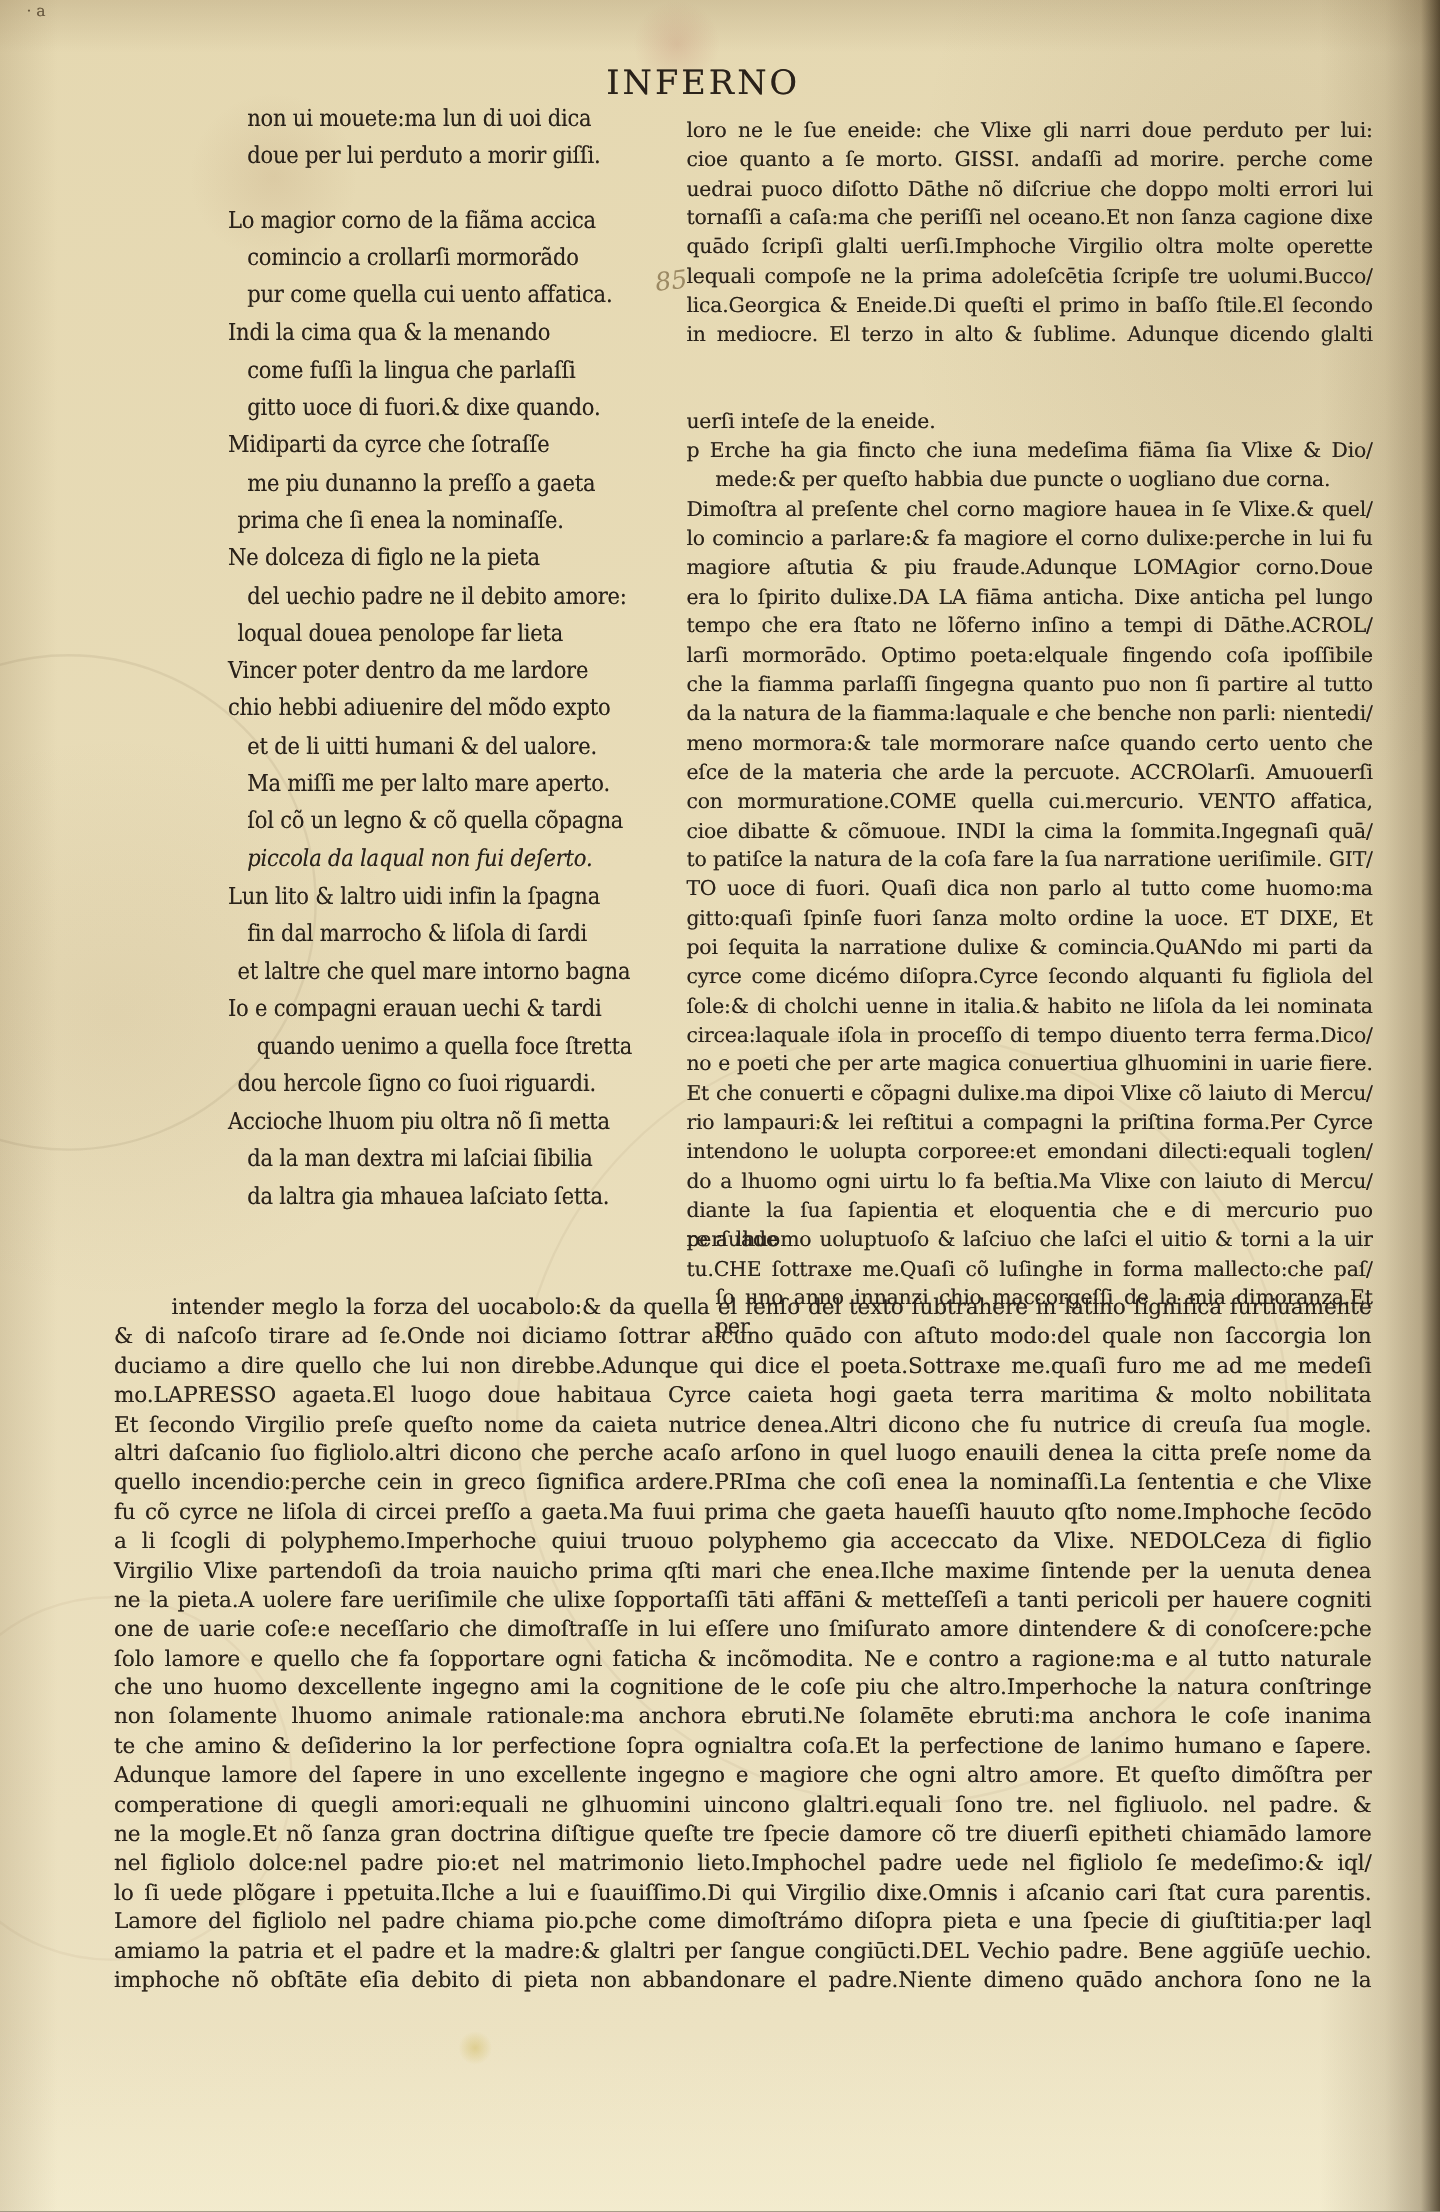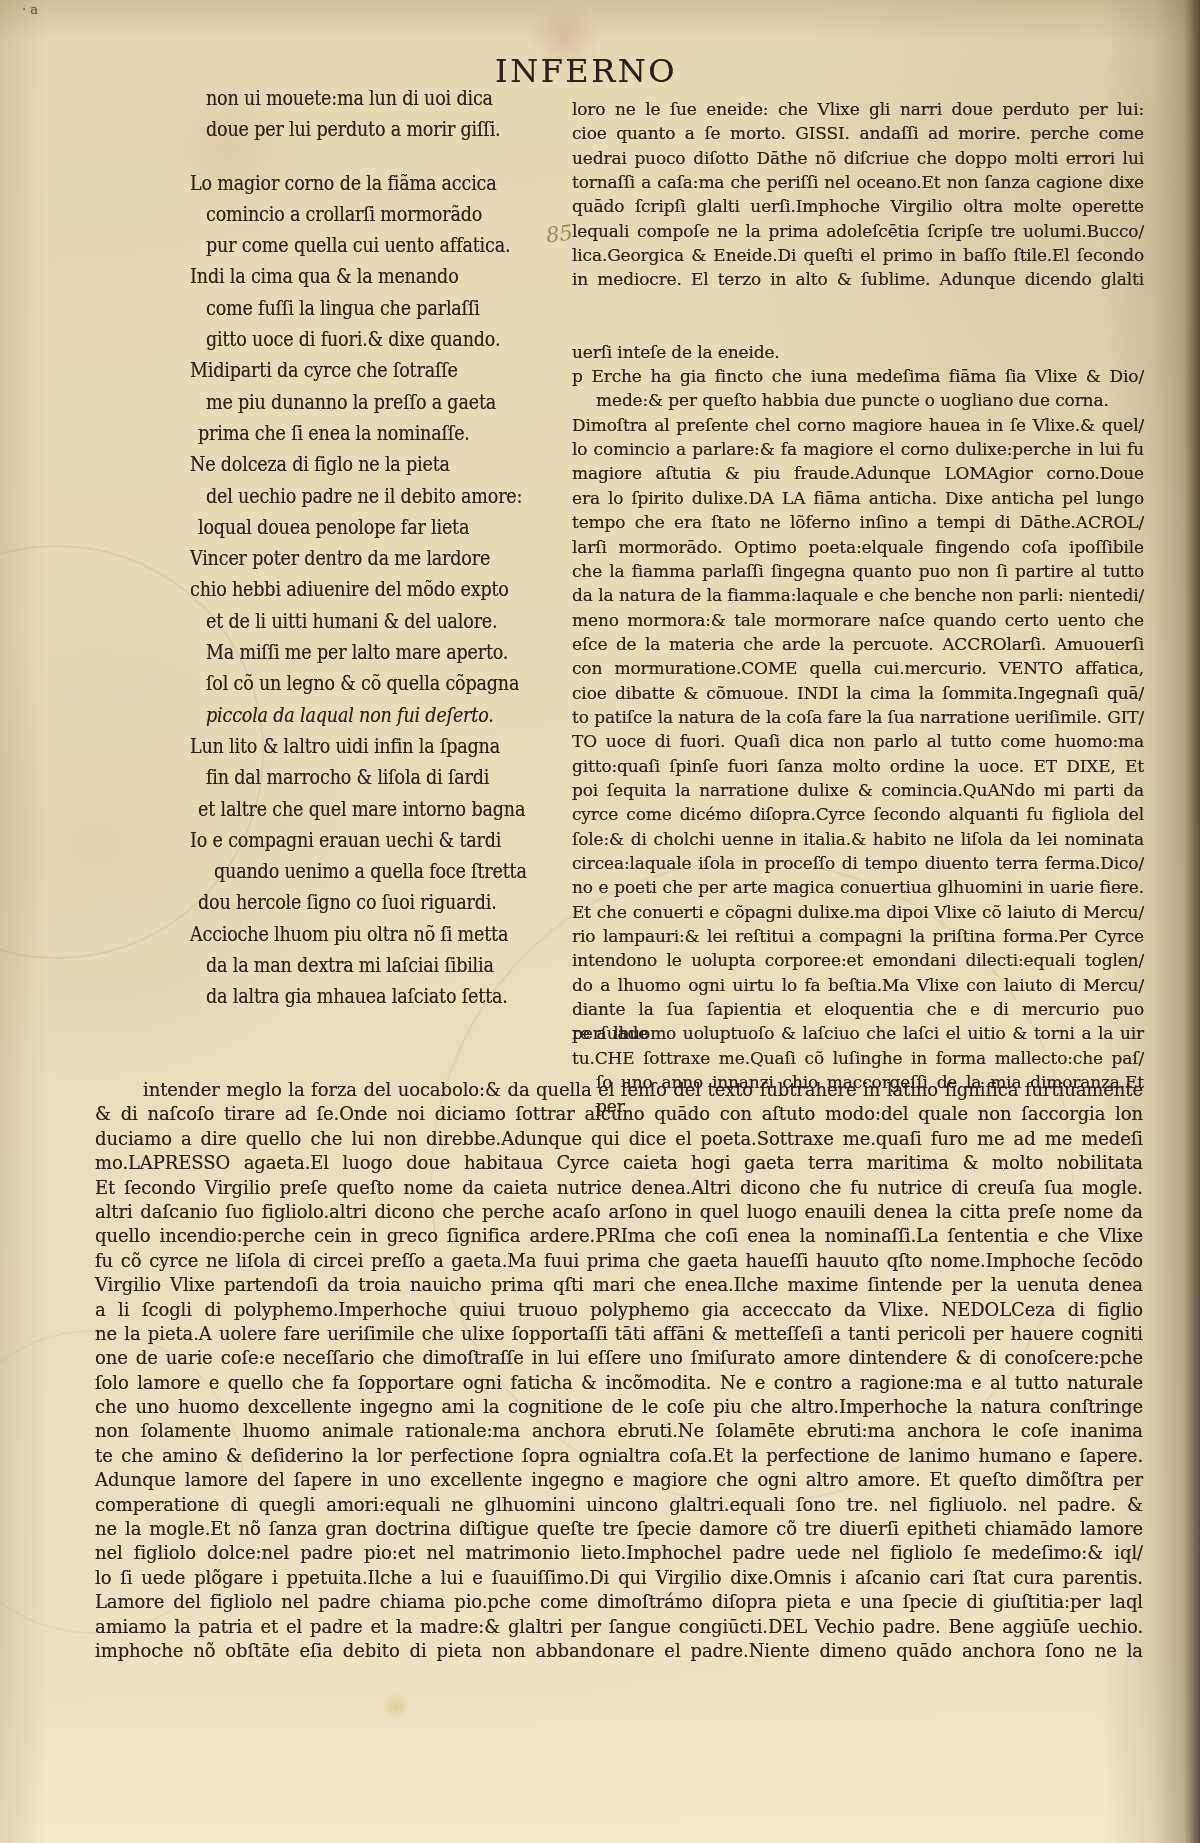--- a/index.html
+++ b/index.html
@@ -20,21 +20,21 @@
       radial-gradient(ellipse at 88% 12%, rgba(120,95,55,.12) 0px, rgba(120,95,55,0) 300px),
       linear-gradient(to left,  rgba(52,39,20,.80) 0px, rgba(96,75,45,.38) 16px, rgba(120,98,62,.18) 46px, rgba(120,98,62,0) 100px),
       linear-gradient(to right, rgba(130,105,65,.18) 0px, rgba(130,105,65,0) 48px),
       linear-gradient(to bottom, rgba(130,105,65,.20) 0px, rgba(130,105,65,0) 44px),
       linear-gradient(to top,   rgba(248,242,214,.55) 0px, rgba(248,242,214,0) 150px),
       linear-gradient(170deg, #e5d8b1 0%, #e8dcb8 40%, #ebe0bf 75%, #ede4c5 100%);
   }
   .corner-mark{position:absolute;left:22px;top:2px;font-size:13px;color:rgba(92,74,48,.55);}
   .header{
     position:absolute;top:52px;left:0;width:1172px;margin:0;
-    text-align:center;font-size:32px;font-weight:normal;letter-spacing:2.5px;
+    text-align:center;font-size:28px;font-weight:normal;letter-spacing:2.5px;
   }
   
   .poem{position:absolute;left:190px;top:83px;width:376px;}
   .pline{line-height:31.3px;height:31.3px;white-space:nowrap;}
   .pline .pt{
     display:inline-block;font-size:19.5px;letter-spacing:-.2px;
     transform:scaleX(.9);transform-origin:0 50%;
   }
   
   .comm-right{position:absolute;left:572px;top:97px;width:572px;}
@@ -229,23 +229,23 @@
       <div class="bline">mo.LAPRESSO agaeta.El luogo doue habitaua Cyrce caieta hogi gaeta terra maritima &amp; molto nobilitata</div>
 
       <div class="bline">Et ſecondo Virgilio preſe queſto nome da caieta nutrice denea.Altri dicono che fu nutrice di creuſa ſua mogle.</div>
 
       <div class="bline">altri daſcanio ſuo figliolo.altri dicono che perche acaſo arſono in quel luogo enauili denea la citta preſe nome da</div>
 
       <div class="bline">quello incendio:perche cein in greco ſignifica ardere.PRIma che coſi enea la nominaſſi.La ſententia e che Vlixe</div>
 
       <div class="bline">fu cõ cyrce ne liſola di circei preſſo a gaeta.Ma fuui prima che gaeta haueſſi hauuto qſto nome.Imphoche ſecōdo</div>
 
+      <div class="bline">a li ſcogli di polyphemo.Imperhoche quiui truouo polyphemo gia acceccato da Vlixe. NEDOLCeza di figlio</div>
+
       <div class="bline">Virgilio Vlixe partendoſi da troia nauicho prima qſti mari che enea.Ilche maxime ſintende per la uenuta denea</div>
-
-      <div class="bline">a li ſcogli di polyphemo.Imperhoche quiui truouo polyphemo gia acceccato da Vlixe. NEDOLCeza di figlio</div>
 
       <div class="bline">ne la pieta.A uolere fare ueriſimile che ulixe ſopportaſſi tāti affāni &amp; metteſſeſi a tanti pericoli per hauere cogniti</div>
 
       <div class="bline">one de uarie coſe:e neceſſario che dimoſtraſſe in lui eſſere uno ſmiſurato amore dintendere &amp; di conoſcere:pche</div>
 
       <div class="bline">ſolo lamore e quello che fa ſopportare ogni faticha &amp; incõmodita. Ne e contro a ragione:ma e al tutto naturale</div>
 
       <div class="bline">che uno huomo dexcellente ingegno ami la cognitione de le coſe piu che altro.Imperhoche la natura conſtringe</div>
 
       <div class="bline">non ſolamente lhuomo animale rationale:ma anchora ebruti.Ne ſolamēte ebruti:ma anchora le coſe inanima</div>

